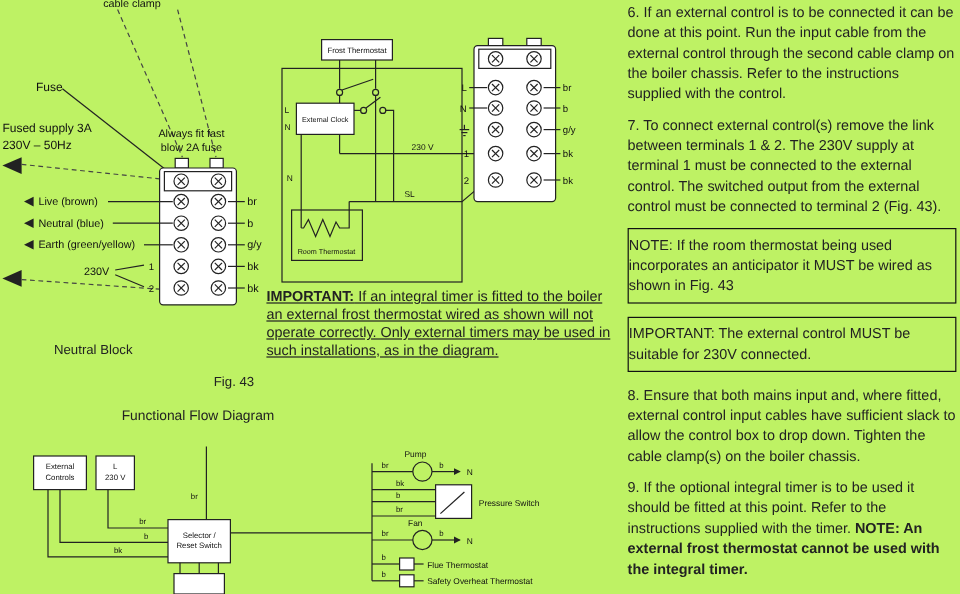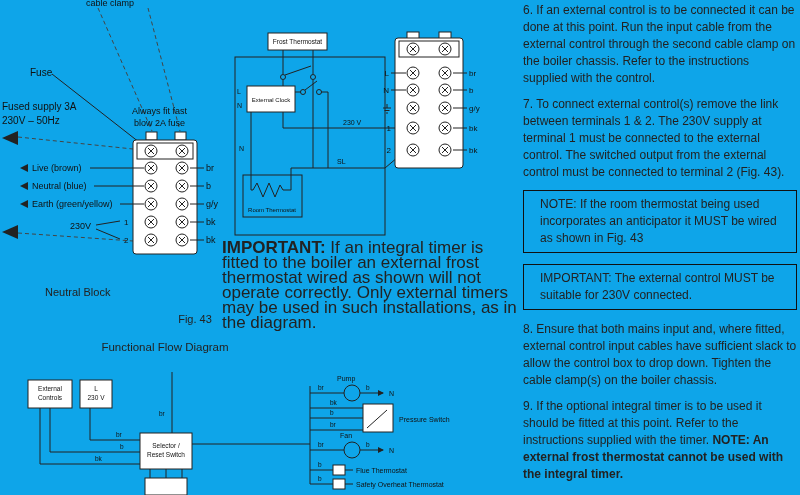--- a/index.html
+++ b/index.html
@@ -1,32 +1,32 @@
 <!DOCTYPE html>
 <html><head>
 <meta charset="utf-8">
 <style>
   html,body{margin:0;padding:0;background:#fff;}
-  .page{position:relative;width:800px;height:495px;background:#0ea5e9;overflow:hidden;
+  .page{position:relative;width:800px;height:495px;background:#bef264;overflow:hidden;
         font-family:"Liberation Sans",sans-serif;color:#1a1a1a;}
   .abs{position:absolute;}
   svg{overflow:visible;}
   svg text{font-family:"Liberation Sans",sans-serif;fill:#111;}
   .ln{stroke:#222;stroke-width:1;fill:none;}
   .dsh{stroke:#444;stroke-width:1;fill:none;stroke-dasharray:4 3;}
   .bx{fill:#fff;stroke:#222;stroke-width:1;}
   .solid{fill:#222;stroke:none;}
   .t6{font-size:6px;} .t65{font-size:6.5px;} .t7{font-size:7px;}
   .t8{font-size:8px;} .t9{font-size:9px;} .t10{font-size:10px;}
   .mid{text-anchor:middle;} .end{text-anchor:end;}
   .caption{font-size:11px;color:#222;}
   .rc{position:absolute;left:523px;top:2px;width:274px;font-size:12px;line-height:17px;color:#222;}
   .rc p{margin:0 0 9px 0;}
-  .rc .tbox{border:1.5px solid #111;padding:5px 16px;margin:8px 0 11px 0;}
-  .imppara{position:absolute;left:222px;top:240px;width:296px;font-size:17px;line-height:15px;color:#222;}
+  .rc .tbox{border:1.5px solid #111;padding:5px 0;margin:8px 0 11px 0;}
+  .imppara{position:absolute;left:222px;top:240px;width:296px;font-size:12px;line-height:15px;color:#222;text-decoration:underline;}
   b{font-weight:bold;}
 </style>
 </head>
 <body>
 
 <div class="page">
 
   <svg class="abs" style="left:0;top:0" width="230" height="312" viewBox="0 0 230 312">
     <defs>
       <g id="screw">

